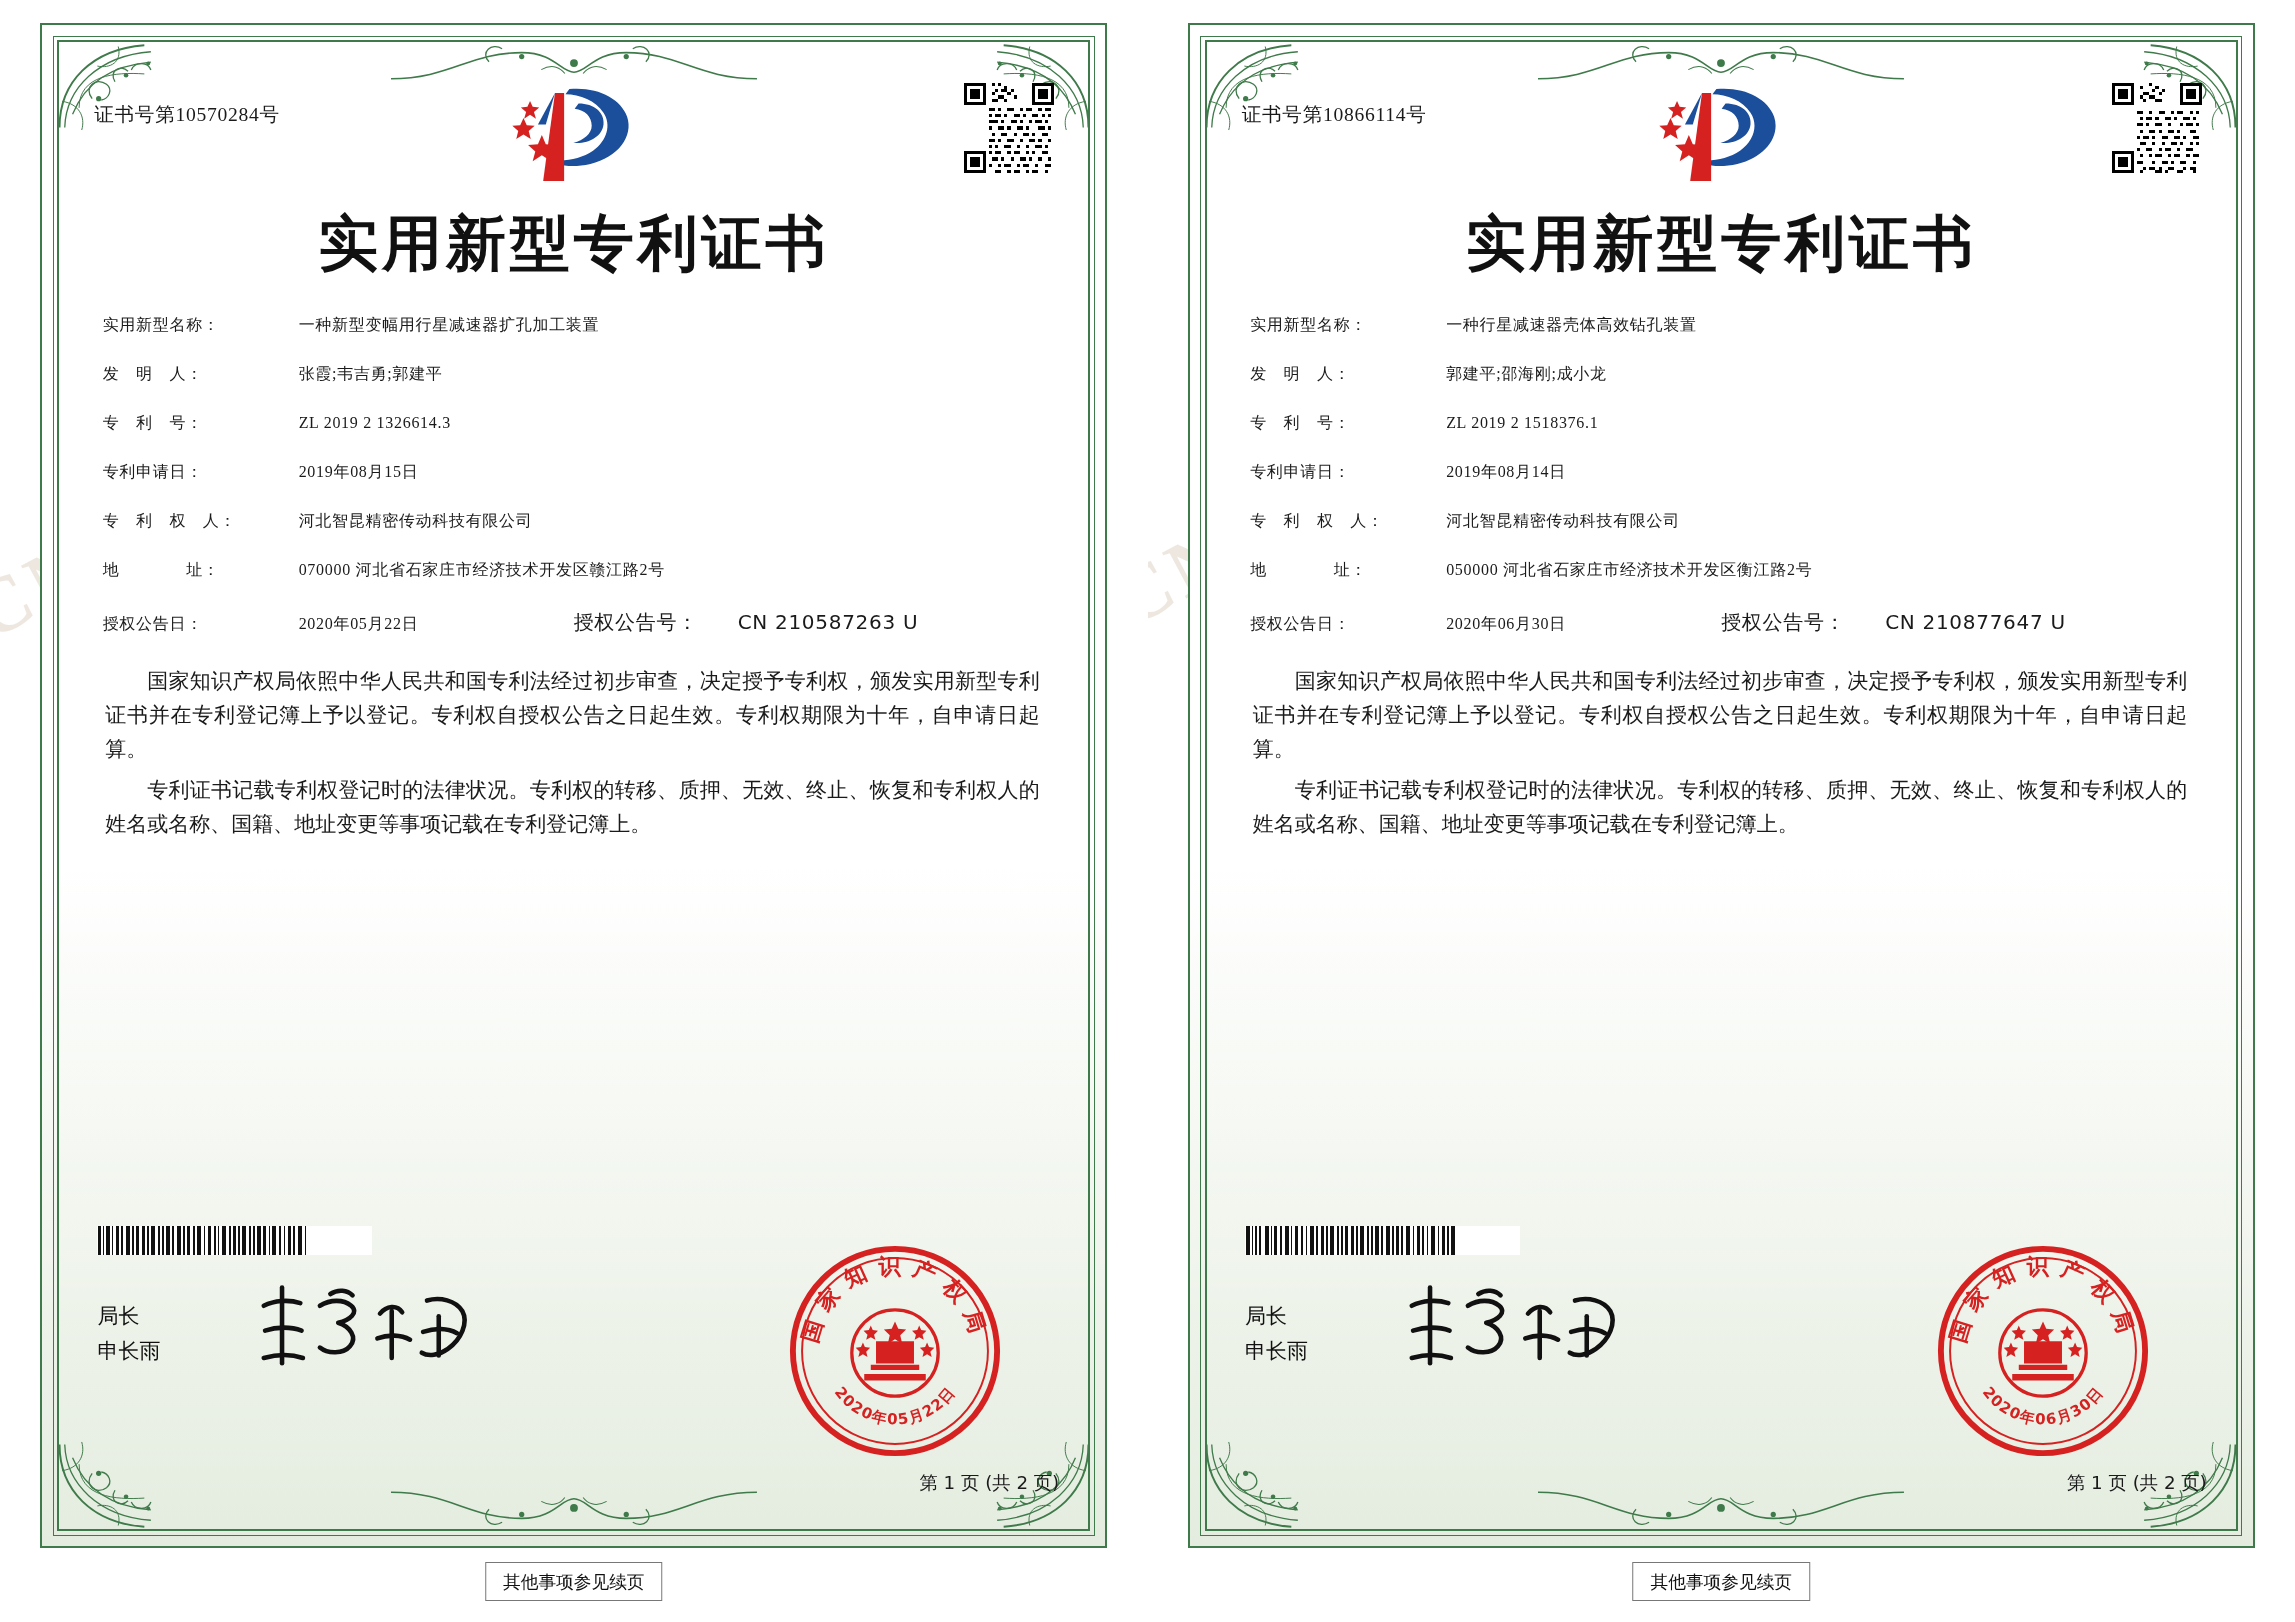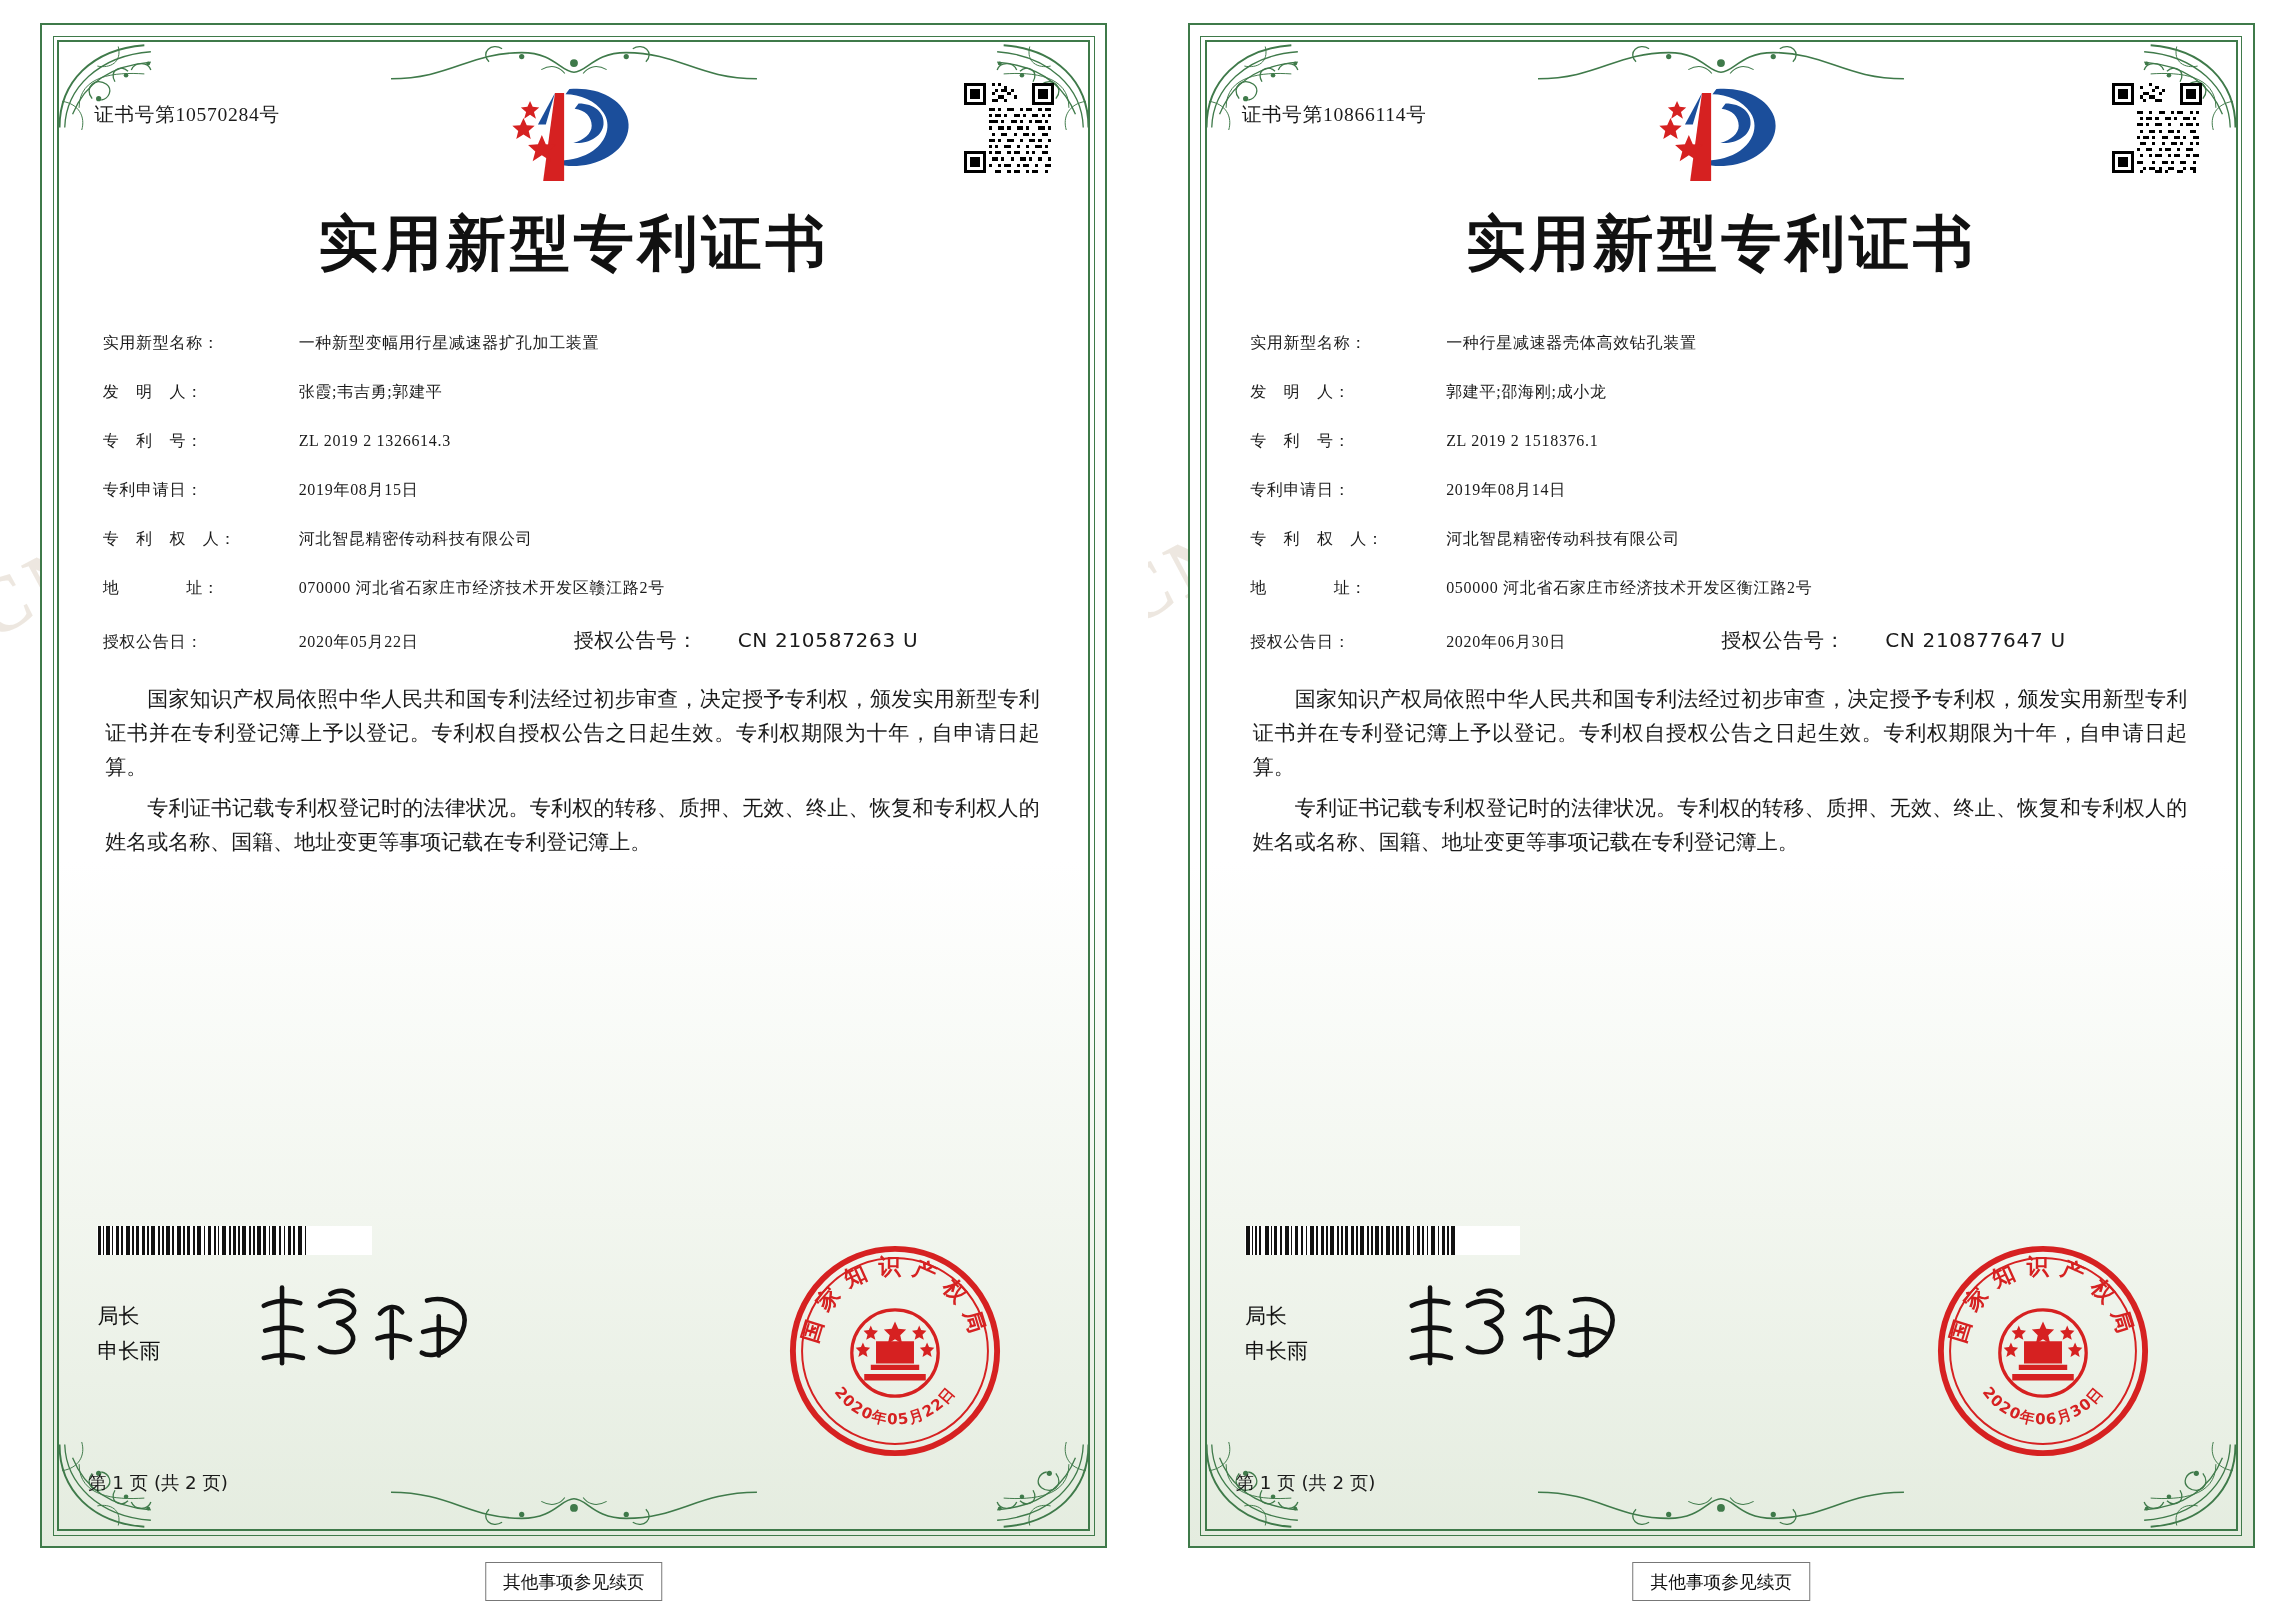--- a/index.html
+++ b/index.html
@@ -138,21 +138,21 @@
     background: #ffffff;
   }
   .qr svg { display:block; width:100%; height:100%; }
   .title {
     text-align: center;
     font-size: 60px;
     font-weight: bold;
     letter-spacing: 3.9px;
     color: #111111;
     margin-top: 9.2px;
-    margin-bottom: 48px;
+    margin-bottom: 30px;
     font-family: "DejaVu Sans", sans-serif;
   }
   .fields {
     padding: 0 22px 0 14.4px;
   }
   .field-row {
     display: flex;
     align-items: baseline;
     margin-bottom: 28px;
     font-size: 21px;
@@ -232,21 +232,21 @@
     right: 56px;
     top: 17px;
     width: 216px;
     height: 216px;
   }
   .seal svg { width:100%; height:100%; display:block; }
   .page-no {
     position: absolute;
     left: 0; right: 0;
     bottom: 11.8px;
-    text-align: left;
+    text-align: right;
     font-size: 18.3px;
     color: #1a1a1a;
     font-family: "DejaVu Sans", sans-serif;
   }
   .note {
     position: absolute;
     bottom: 22px;
     left: 50%;
     transform: translateX(-50%);
     border: 0.7px solid #777;

